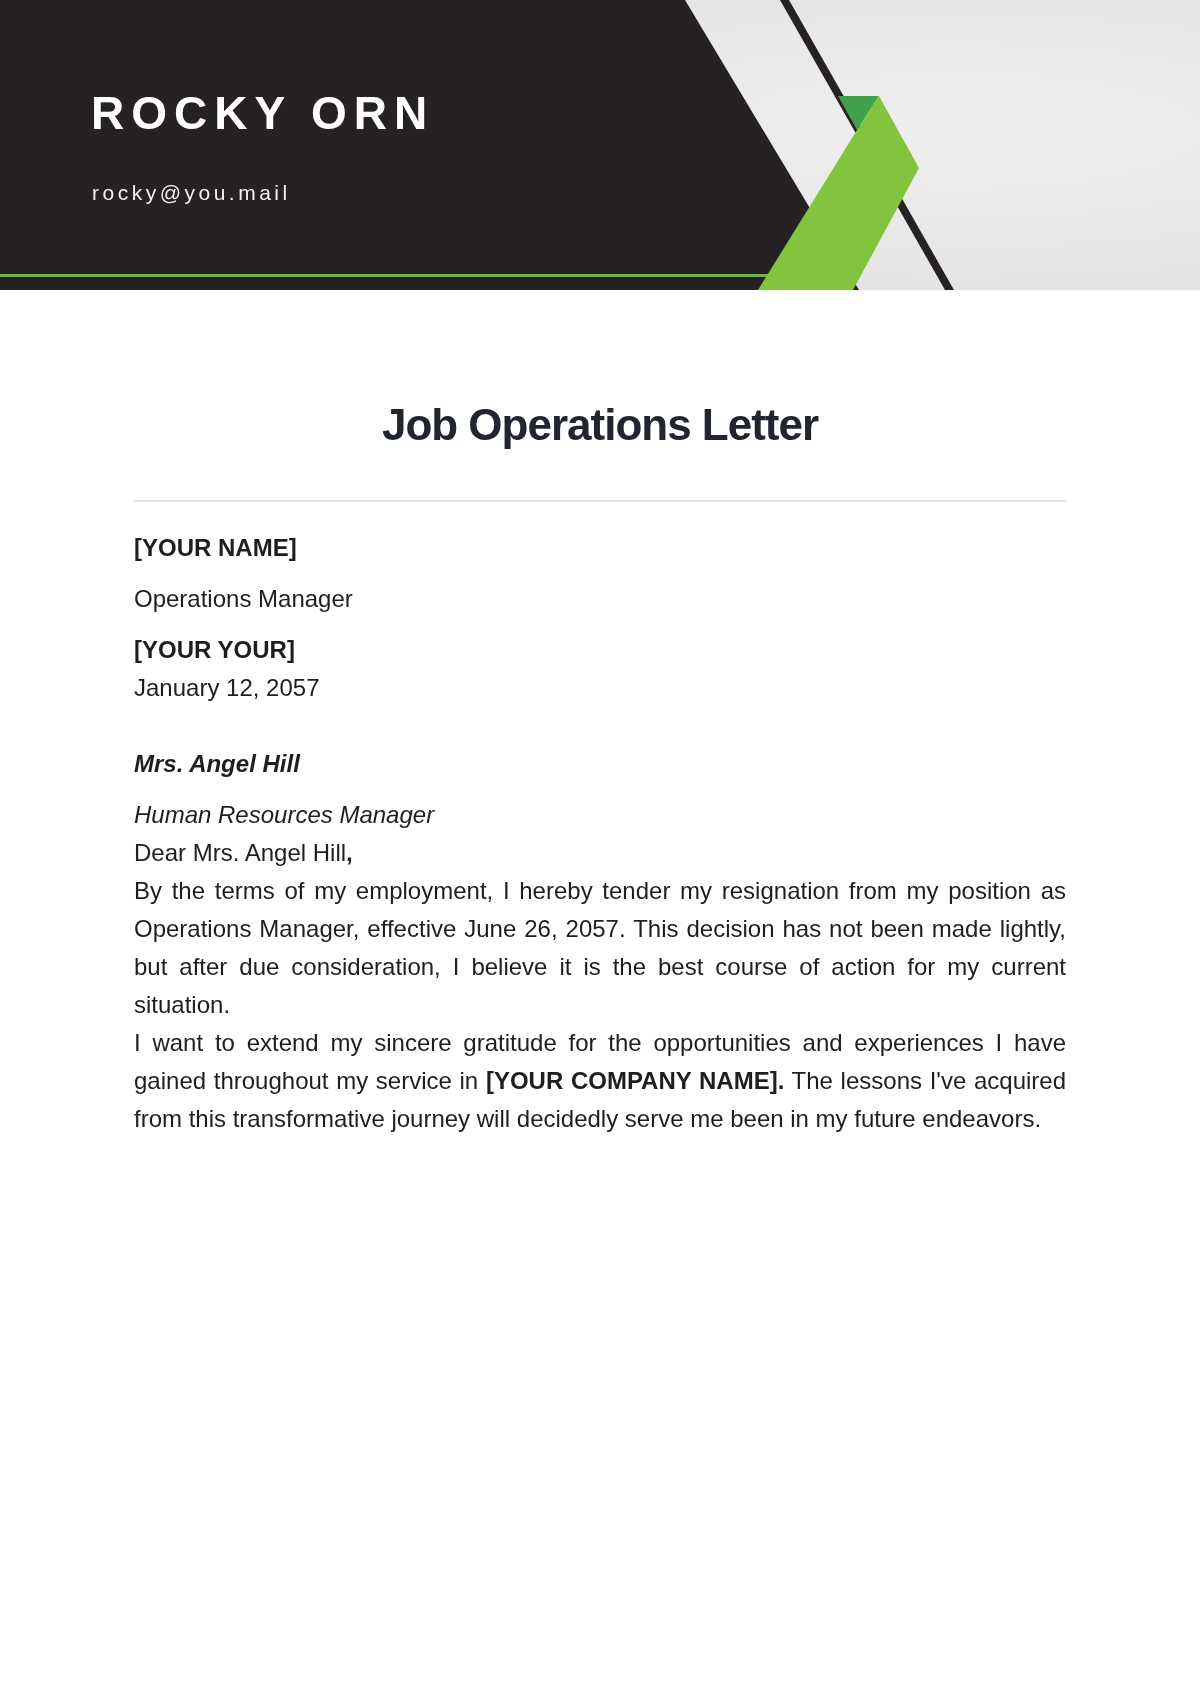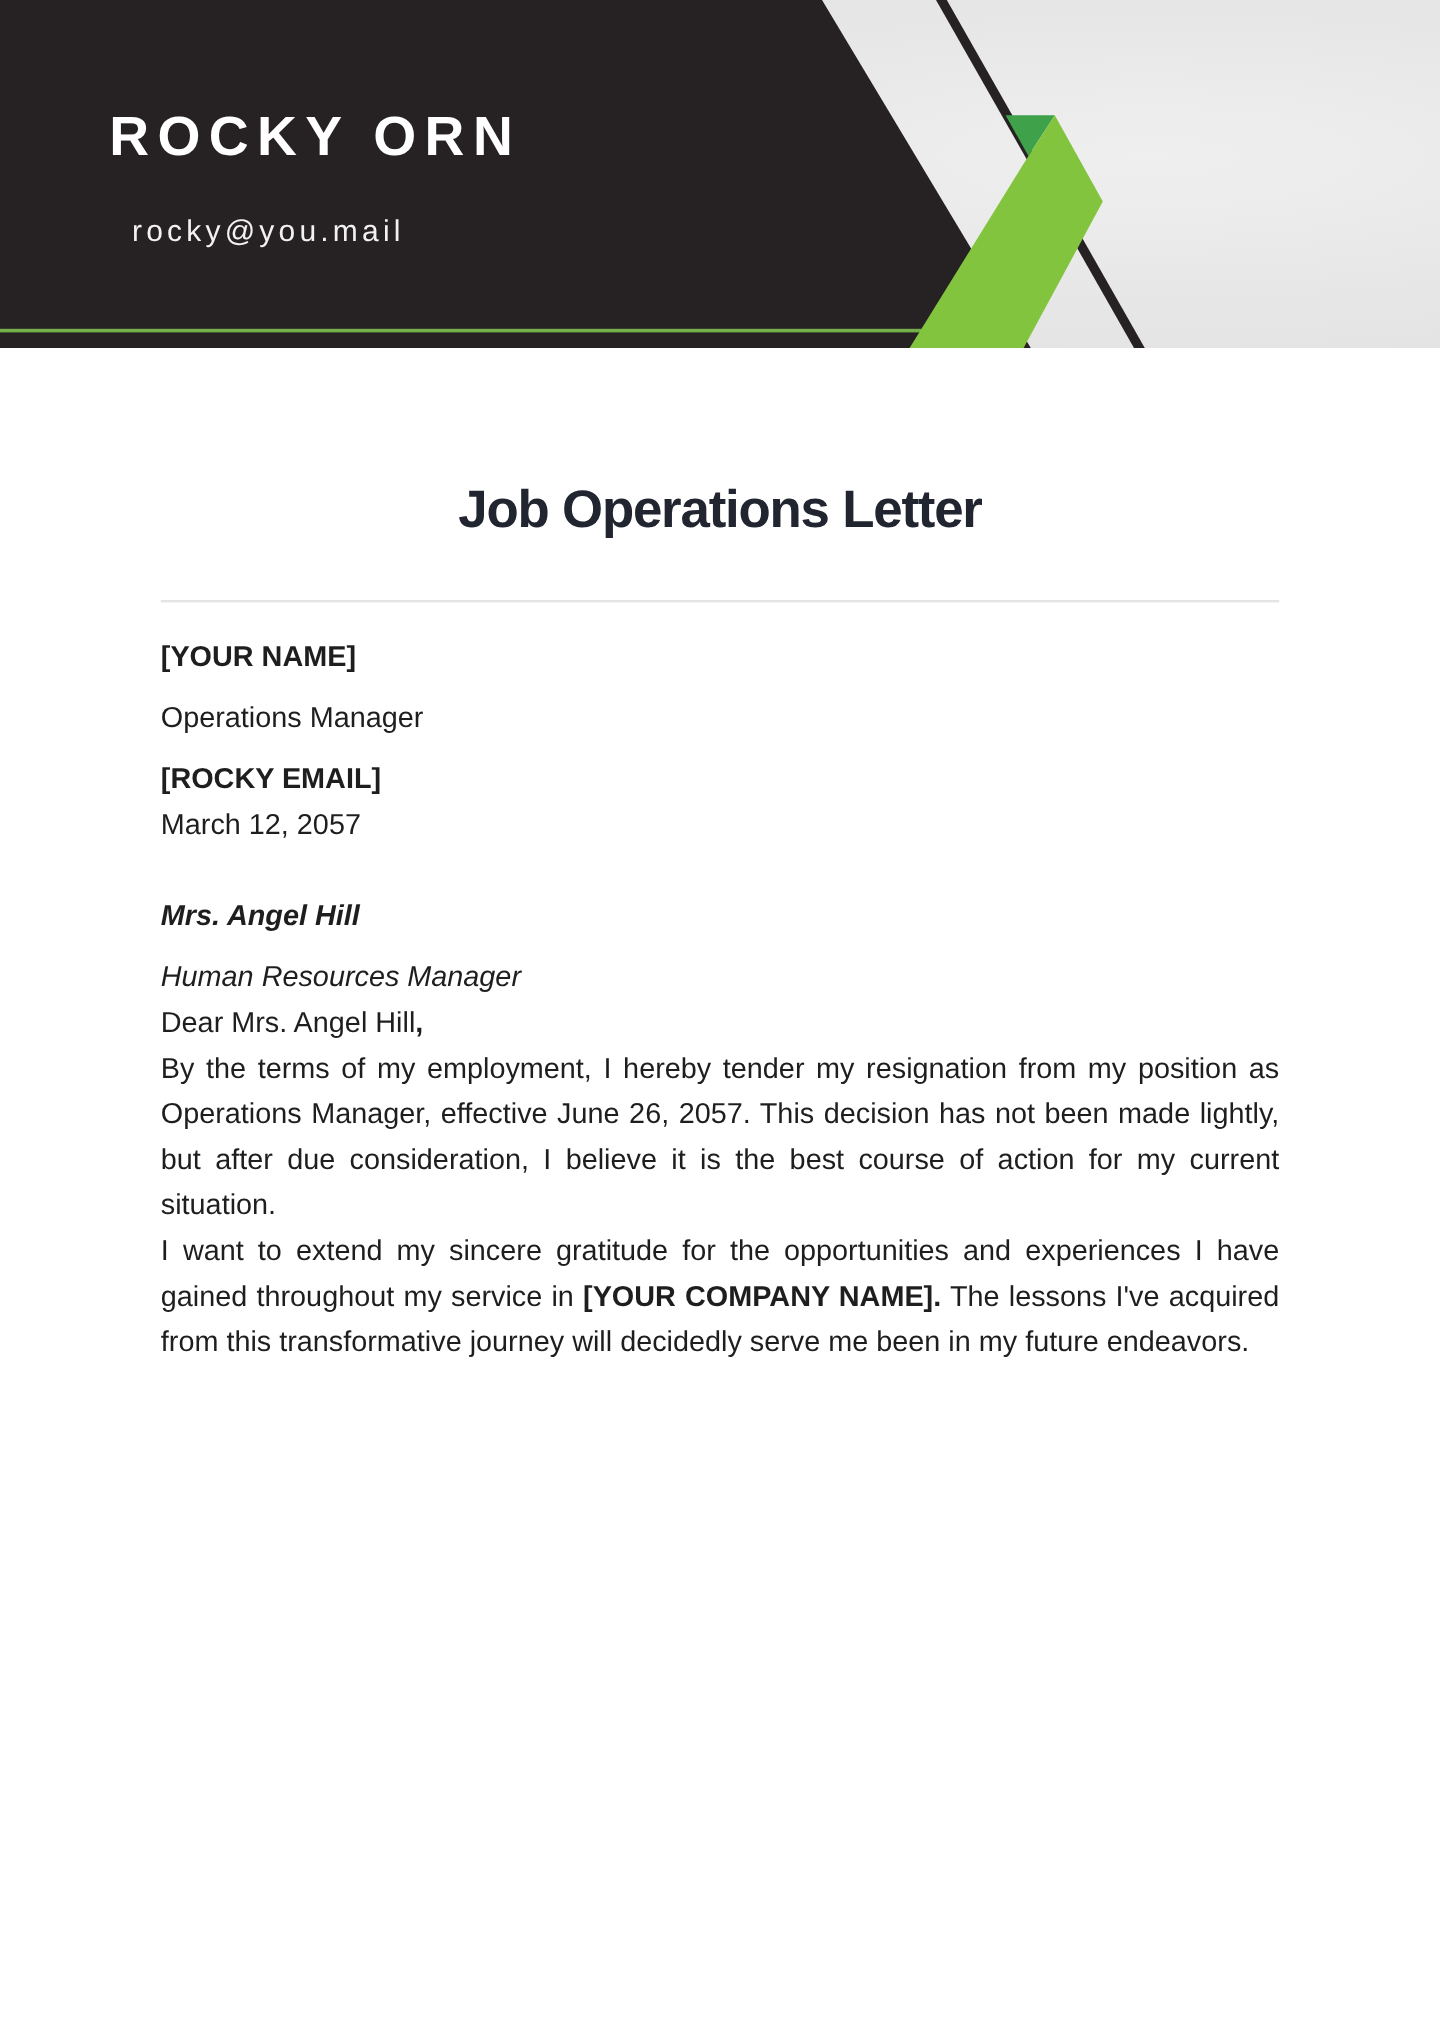--- a/index.html
+++ b/index.html
@@ -29,24 +29,24 @@
     top: 86px;
     color: #ffffff;
     font-size: 46px;
     font-weight: 700;
     letter-spacing: 7px;
     line-height: 55px;
     white-space: nowrap;
   }
   .brand-email {
     position: absolute;
-    left: 110px;
+    left: 92px;
     top: 180px;
     color: #f2f2f2;
-    font-size: 25px;
+    font-size: 21px;
     font-weight: 400;
     letter-spacing: 3.5px;
     line-height: 26px;
     white-space: nowrap;
   }
 
   
   .doc-title {
     margin: 108px 134px 0;
     text-align: center;
@@ -105,24 +105,24 @@
 
   <h1 class="doc-title">Job Operations Letter</h1>
 
   <hr class="divider">
 
   <div class="letter">
 
     <div class="sender-block">
       <p class="bold">[YOUR NAME]</p>
       <p>Operations Manager</p>
-      <p class="bold">[ROCKY EMAIL]</p>
+      <p class="bold">[YOUR YOUR]</p>
     </div>
 
-    <p class="date-line">March 12, 2057</p>
+    <p class="date-line">January 12, 2057</p>
 
     <div class="recipient-block">
       <p class="bold">Mrs. Angel Hill</p>
       <p>Human Resources Manager</p>
     </div>
 
     <p class="greeting"><span>Dear Mrs. Angel Hill</span><span class="bold">,</span></p>
 
     <p class="para-1">By the terms of my employment, I hereby tender my resignation from my position as Operations Manager, effective June 26, 2057. This decision has not been made lightly, but after due consideration, I believe it is the best course of action for my current situation.</p>
 

